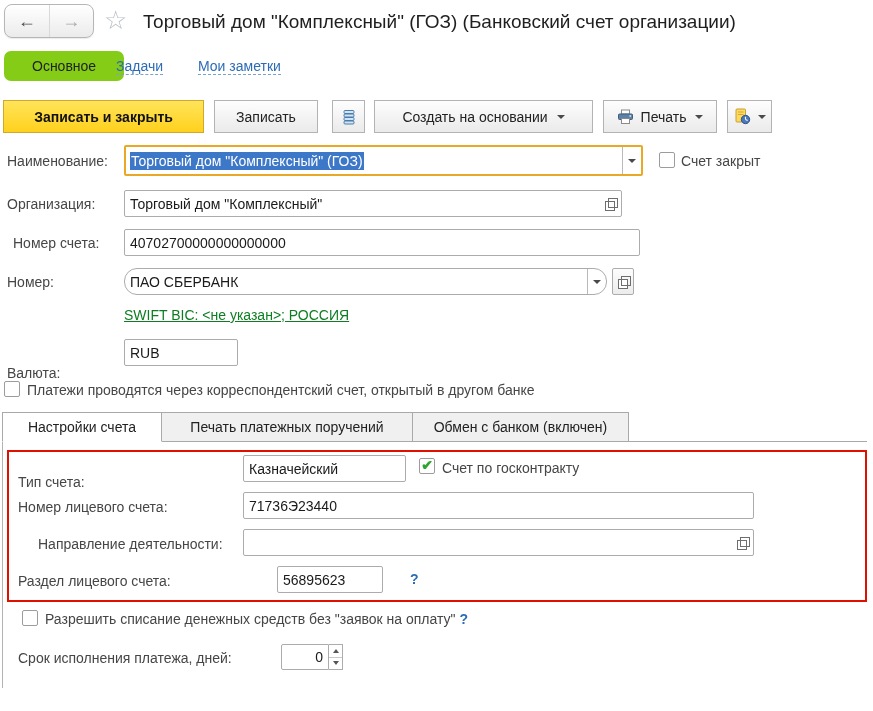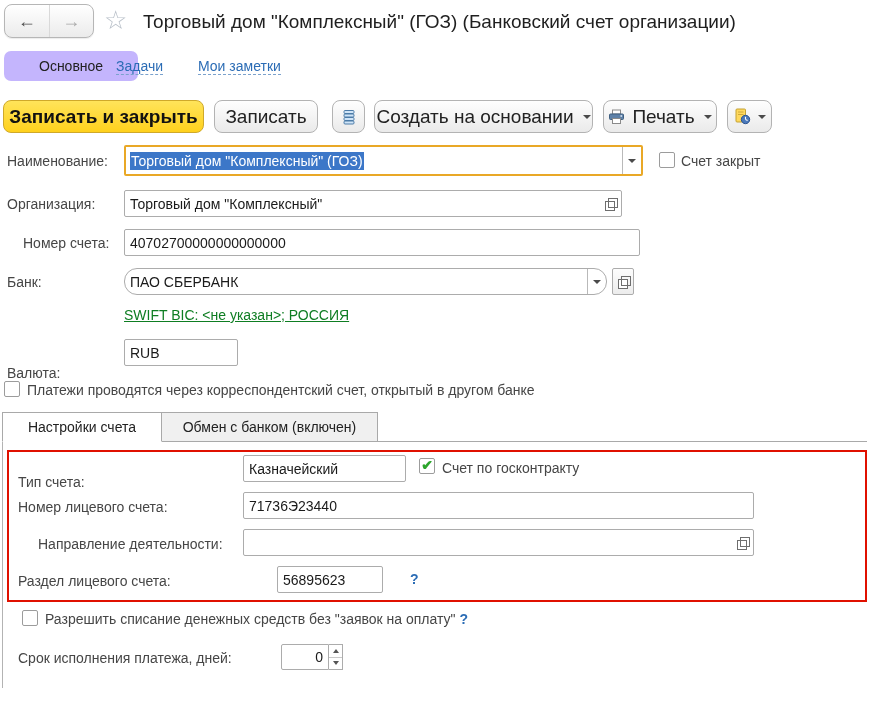--- a/index.html
+++ b/index.html
@@ -11,31 +11,31 @@
   .navgroup { position:absolute; left:4px; top:4px; width:90px; height:34px;
     background:linear-gradient(#ffffff,#ebebeb); border:1px solid #b6b6b6; border-radius:8px;
     display:flex; overflow:hidden; box-shadow:0 1px 1px rgba(0,0,0,.08); }
   .navhalf { flex:1; display:flex; align-items:center; justify-content:center; font-size:18px; font-weight:bold; cursor:pointer; }
   .nav-back { color:#4d4d4d; border-right:1px solid #d9d9d9; }
   .nav-fwd  { color:#a9a9a9; }
   .star { position:absolute; left:104px; top:5px; font-size:26px; color:#b9c0c9; cursor:pointer; }
   .title { position:absolute; left:143px; top:11px; font-size:19px; color:#1f1f1f; white-space:nowrap; }
 
   
-  .nav-chip { position:absolute; left:4px; top:51px; height:30px; padding:0 35px;
-    background:#c4b5fd; border-radius:7px; display:flex; align-items:center; font-size:14px; color:#222; }
+  .nav-chip { position:absolute; left:4px; top:51px; height:30px; padding:0 28px;
+    background:#84cc16; border-radius:7px; display:flex; align-items:center; font-size:14px; color:#222; }
   .nav-link { position:absolute; top:58px; font-size:14px; color:#2b6cb5; cursor:pointer;
     border-bottom:1px dashed #7ba2cd; line-height:16px; }
   .nav-link.l1 { left:116px; }
   .nav-link.l2 { left:198px; }
 
   
   .btn { position:absolute; top:100px; height:33px; background:linear-gradient(#fefefe,#eaeaea);
-    border:1px solid #b3b3b3; border-radius:8px; display:flex; align-items:center; justify-content:center;
-    font-size:19px; color:#222; cursor:pointer; }
+    border:1px solid #b3b3b3; border-radius:0; display:flex; align-items:center; justify-content:center;
+    font-size:14px; color:#222; cursor:pointer; }
   .btn-primary { left:3px; width:201px; background:linear-gradient(#ffe45a,#ffd11d); border-color:#cfa92a; font-weight:bold; color:#111; }
   .btn-save { left:214px; width:104px; }
   .btn-stack { left:332px; width:33px; }
   .btn-create { left:374px; width:219px; }
   .btn-print { left:603px; width:114px; }
   .btn-history { left:727px; width:45px; }
   .caret { width:0; height:0; border-left:4px solid transparent; border-right:4px solid transparent; border-top:4px solid #4a4a4a; margin-left:9px; }
   .btn svg { display:block; }
   .btn-print svg { margin-right:7px; }
   .btn-history .caret { margin-left:7px; }
@@ -172,26 +172,26 @@
   </div>
   <div class="checkbox" style="left:659px; top:152px;"></div>
   <div class="cb-label" style="left:681px; top:153px;">Счет закрыт</div>
 
   <div class="lbl" style="left:7px; top:196px;">Организация:</div>
   <div class="field" style="left:124px; top:190px; width:498px;">
     <div class="val">Торговый дом "Комплексный"</div>
     <span class="icon-open"></span>
   </div>
 
-  <div class="lbl" style="left:23px; top:235px;">Номер счета:</div>
+  <div class="lbl" style="left:13px; top:235px;">Номер счета:</div>
   <div class="field" style="left:124px; top:229px; width:516px;">
     <div class="val">40702700000000000000</div>
   </div>
 
-  <div class="lbl" style="left:7px; top:274px;">Банк:</div>
+  <div class="lbl" style="left:7px; top:274px;">Номер:</div>
   <div class="field" style="left:124px; top:268px; width:483px;border-radius:13px;">
     <div class="val">ПАО СБЕРБАНК</div>
     <div class="combo-zone">
         <span class="caret"></span>
       </div>
   </div>
   <div class="mini-btn">
       <span class="icon-open"></span>
     </div>
 
@@ -201,20 +201,21 @@
   <div class="field" style="left:124px; top:339px; width:114px;">
     <div class="val">RUB</div>
   </div>
 
   <div class="checkbox" style="left:4px; top:381px;"></div>
   <div class="cb-label" style="left:27px; top:382px;">Платежи проводятся через корреспондентский счет, открытый в другом банке</div>
 
   <div class="tab-underline"></div>
   <div class="tabs">
     <div class="tab active" style="width:160px;">Настройки счета</div>
+    <div class="tab" style="width:252px;">Печать платежных поручений</div>
     <div class="tab" style="width:217px;">Обмен с банком (включен)</div>
   </div>
   <div class="panel-left-border"></div>
 
   <div class="redbox"></div>
 
   <div class="lbl" style="left:18px; top:462px;margin-top:12px;">Тип счета:</div>
   <div class="field" style="left:243px; top:455px; width:163px;">
     <div class="val">Казначейский</div>
   </div>

